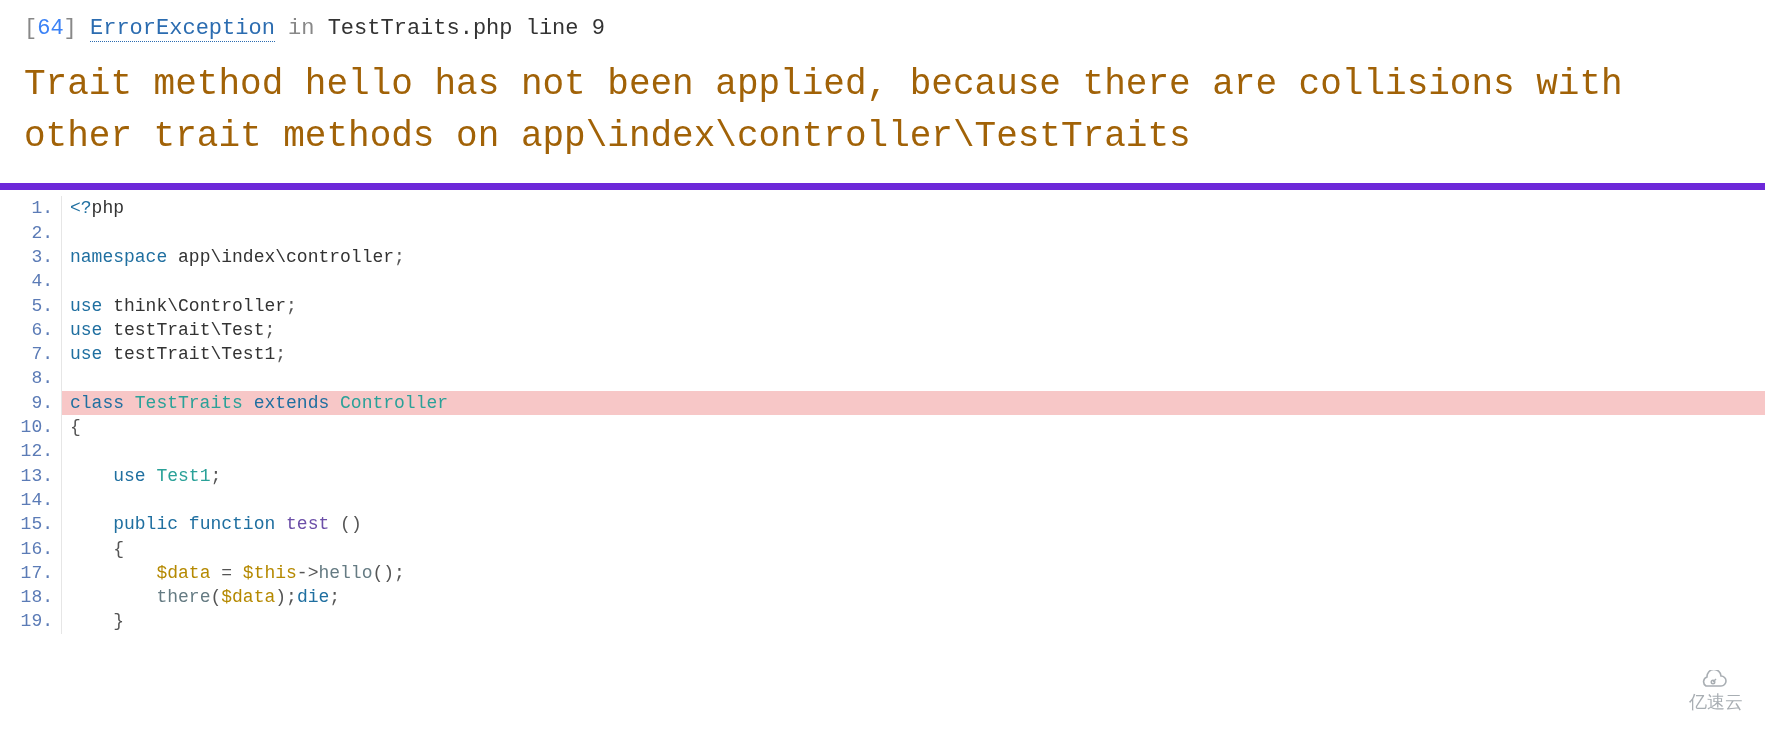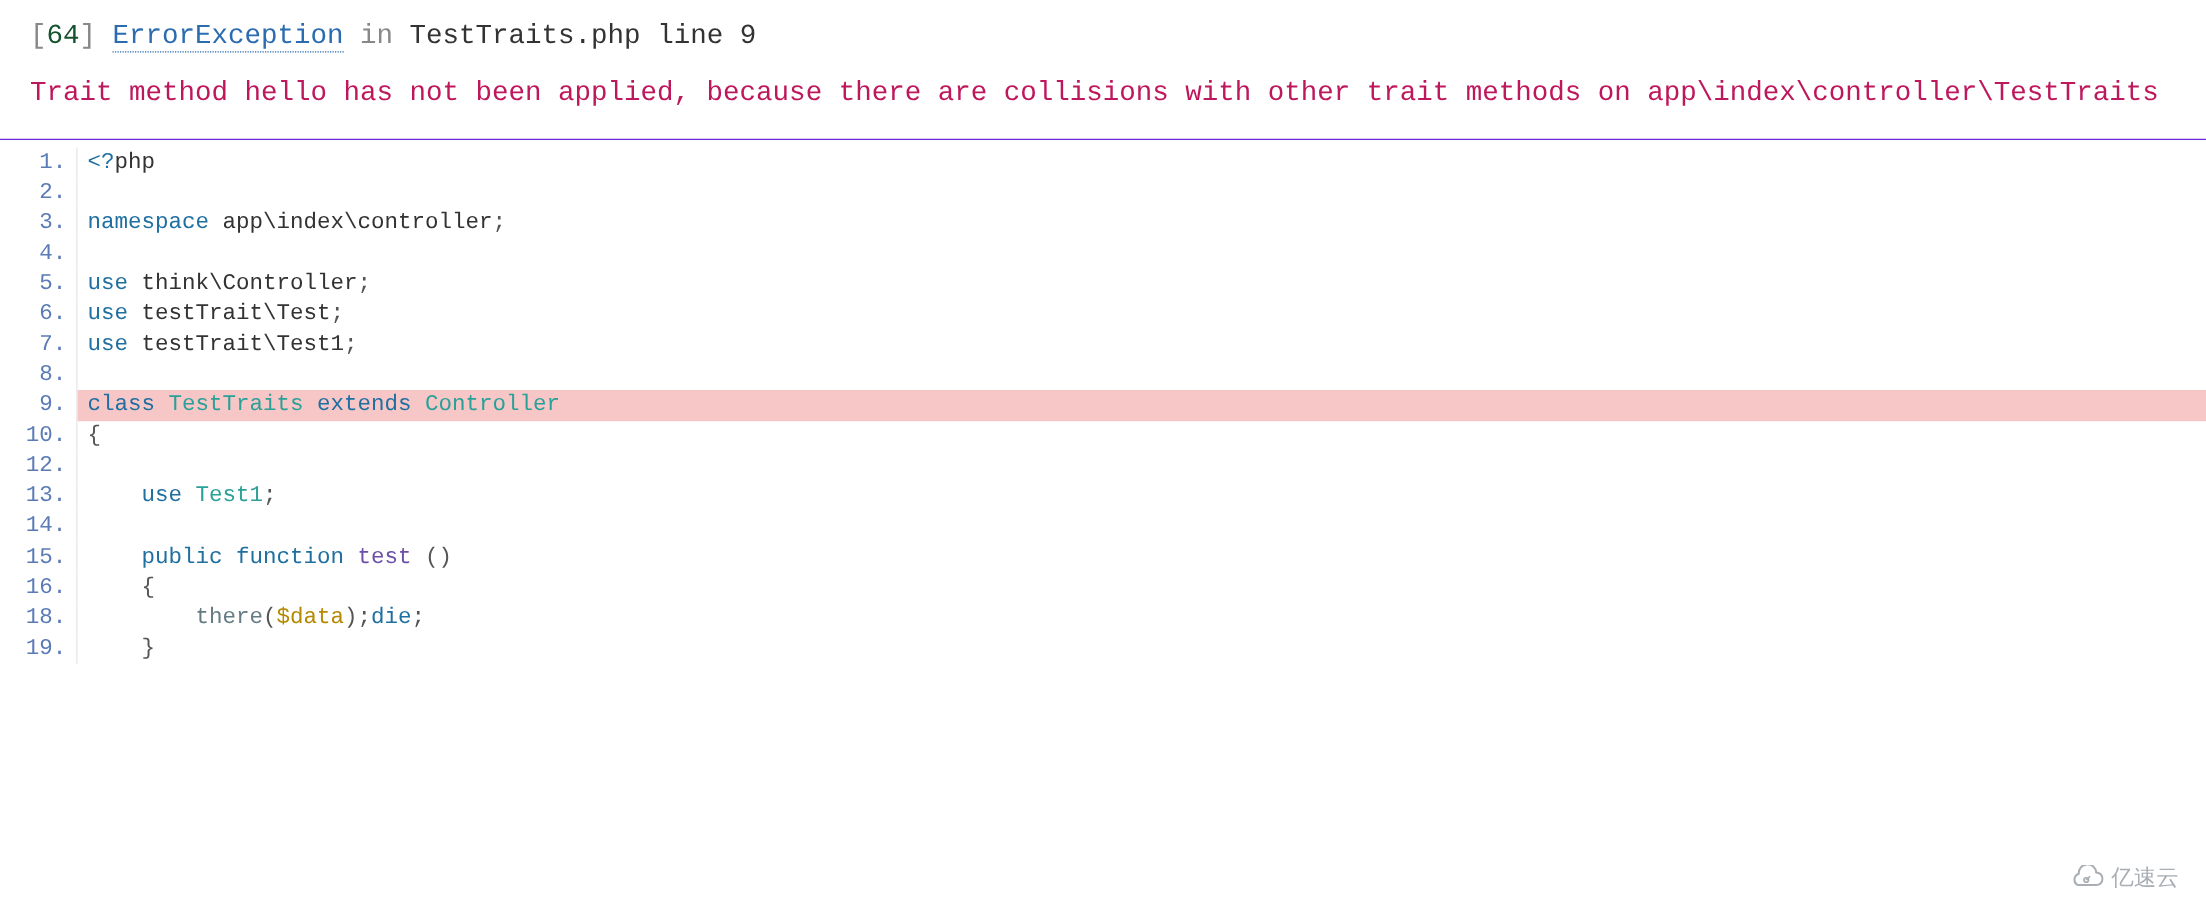--- a/index.html
+++ b/index.html
@@ -11,35 +11,35 @@
       height: 732px;
       overflow: hidden;
       position: relative;
     }
     .error-header {
       padding: 16px 24px 10px 24px;
       font-family: Consolas, "Courier New", monospace;
       font-size: 22px;
       color: #888;
     }
-    .error-header .code { color: #14532d; margin-top: 20px; }
+    .error-header .code { color: #3b82f6; margin-top: 20px; }
     .error-header .exception {
       color: #2b6cb0;
       border-bottom: 1px dotted #2b6cb0;
       cursor: help;
     }
     .error-header .in-word { color: #888; }
     .error-header .file { color: #333; }
     .error-message {
       padding: 8px 24px 20px 24px;
       font-family: Consolas, "Courier New", monospace;
-      font-size: 22px;
+      font-size: 36px;
       line-height: 1.45;
-      color: #be185d;
-      border-bottom: 1px solid #6d28d9;
+      color: #a16207;
+      border-bottom: 7px solid #6d28d9;
     }
     .code-block {
       font-family: Consolas, "Courier New", monospace;
       font-size: 18px;
       line-height: 1.35;
       padding-top: 6px;
     }
     .code-line {
       display: flex;
       align-items: stretch;
@@ -72,20 +72,21 @@
     .watermark {
       position: absolute;
       right: 22px;
       bottom: 18px;
       display: flex;
       align-items: center;
       color: #9aa0a6;
       font-size: 18px;
       opacity: 0.85;
       font-family: "Microsoft YaHei", sans-serif;
+      flex-direction: column;
     }
     .watermark svg { margin-right: 6px; }
   </style>
 </head>
 <body>
 
 <div class="error-header">
   <span>[</span><span class="code">64</span><span>]</span>
   <span class="exception">ErrorException</span>
   <span class="in-word">in</span>
@@ -103,20 +104,21 @@
     <div class="code-line"><div class="line-no">6.</div><div class="content"><span class="tk-keyword">use </span><span>testTrait\Test</span><span class="tk-punc">;</span></div></div>
     <div class="code-line"><div class="line-no">7.</div><div class="content"><span class="tk-keyword">use </span><span>testTrait\Test1</span><span class="tk-punc">;</span></div></div>
     <div class="code-line"><div class="line-no">8.</div><div class="content"></div></div>
     <div class="code-line highlighted"><div class="line-no">9.</div><div class="content"><span class="tk-keyword">class </span><span class="tk-ns">TestTraits </span><span class="tk-keyword">extends </span><span class="tk-ns">Controller</span></div></div>
     <div class="code-line"><div class="line-no">10.</div><div class="content"><span class="tk-punc">{</span></div></div>
     <div class="code-line"><div class="line-no">12.</div><div class="content"></div></div>
     <div class="code-line"><div class="line-no">13.</div><div class="content"><span>    </span><span class="tk-keyword">use </span><span class="tk-ns">Test1</span><span class="tk-punc">;</span></div></div>
     <div class="code-line"><div class="line-no">14.</div><div class="content"></div></div>
     <div class="code-line"><div class="line-no">15.</div><div class="content"><span>    </span><span class="tk-keyword">public </span><span class="tk-keyword">function </span><span class="tk-purple">test </span><span class="tk-punc">()</span></div></div>
     <div class="code-line"><div class="line-no">16.</div><div class="content"><span class="tk-punc">    {</span></div></div>
+    <div class="code-line"><div class="line-no">17.</div><div class="content"><span>        </span><span class="tk-var">$data</span><span class="tk-punc"> = </span><span class="tk-var">$this</span><span class="tk-punc">-&gt;</span><span class="tk-func">hello</span><span class="tk-punc">();</span></div></div>
     <div class="code-line"><div class="line-no">18.</div><div class="content"><span>        </span><span class="tk-func">there</span><span class="tk-punc">(</span><span class="tk-var">$data</span><span class="tk-punc">);</span><span class="tk-keyword">die</span><span class="tk-punc">;</span></div></div>
     <div class="code-line"><div class="line-no">19.</div><div class="content"><span class="tk-punc">    }</span></div></div>
   </div>
 
 <div class="watermark">
   <svg width="28" height="20" viewBox="0 0 28 20">
     <path d="M22 16 A5 5 0 0 0 22 6 A7 7 0 0 0 8 7 A5 5 0 0 0 7 16 Z" fill="none" stroke="#9aa0a6" stroke-width="1.6"></path>
     <circle cx="14" cy="12" r="1.8" fill="none" stroke="#9aa0a6" stroke-width="1.4"></circle>
     <path d="M14 12 L17 9" stroke="#9aa0a6" stroke-width="1.4"></path>
   </svg>

